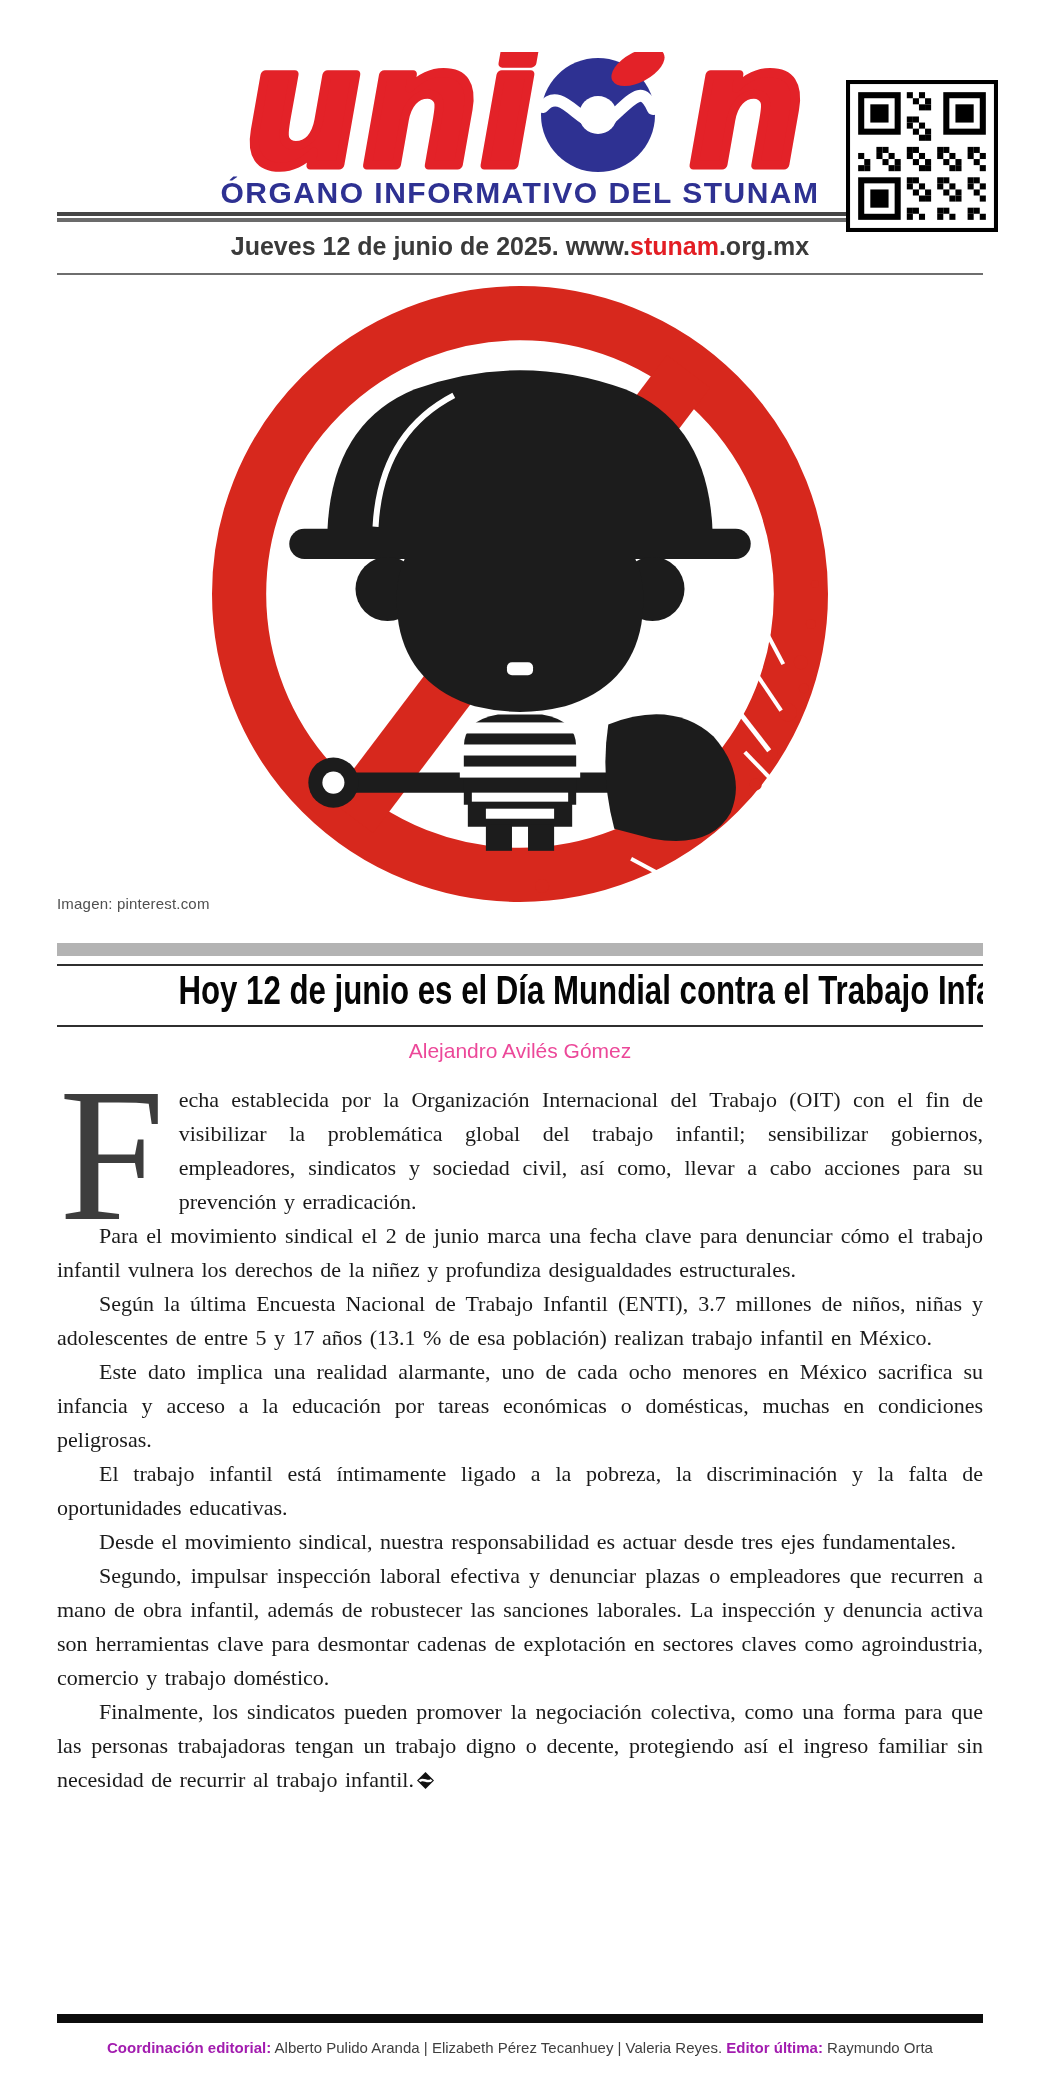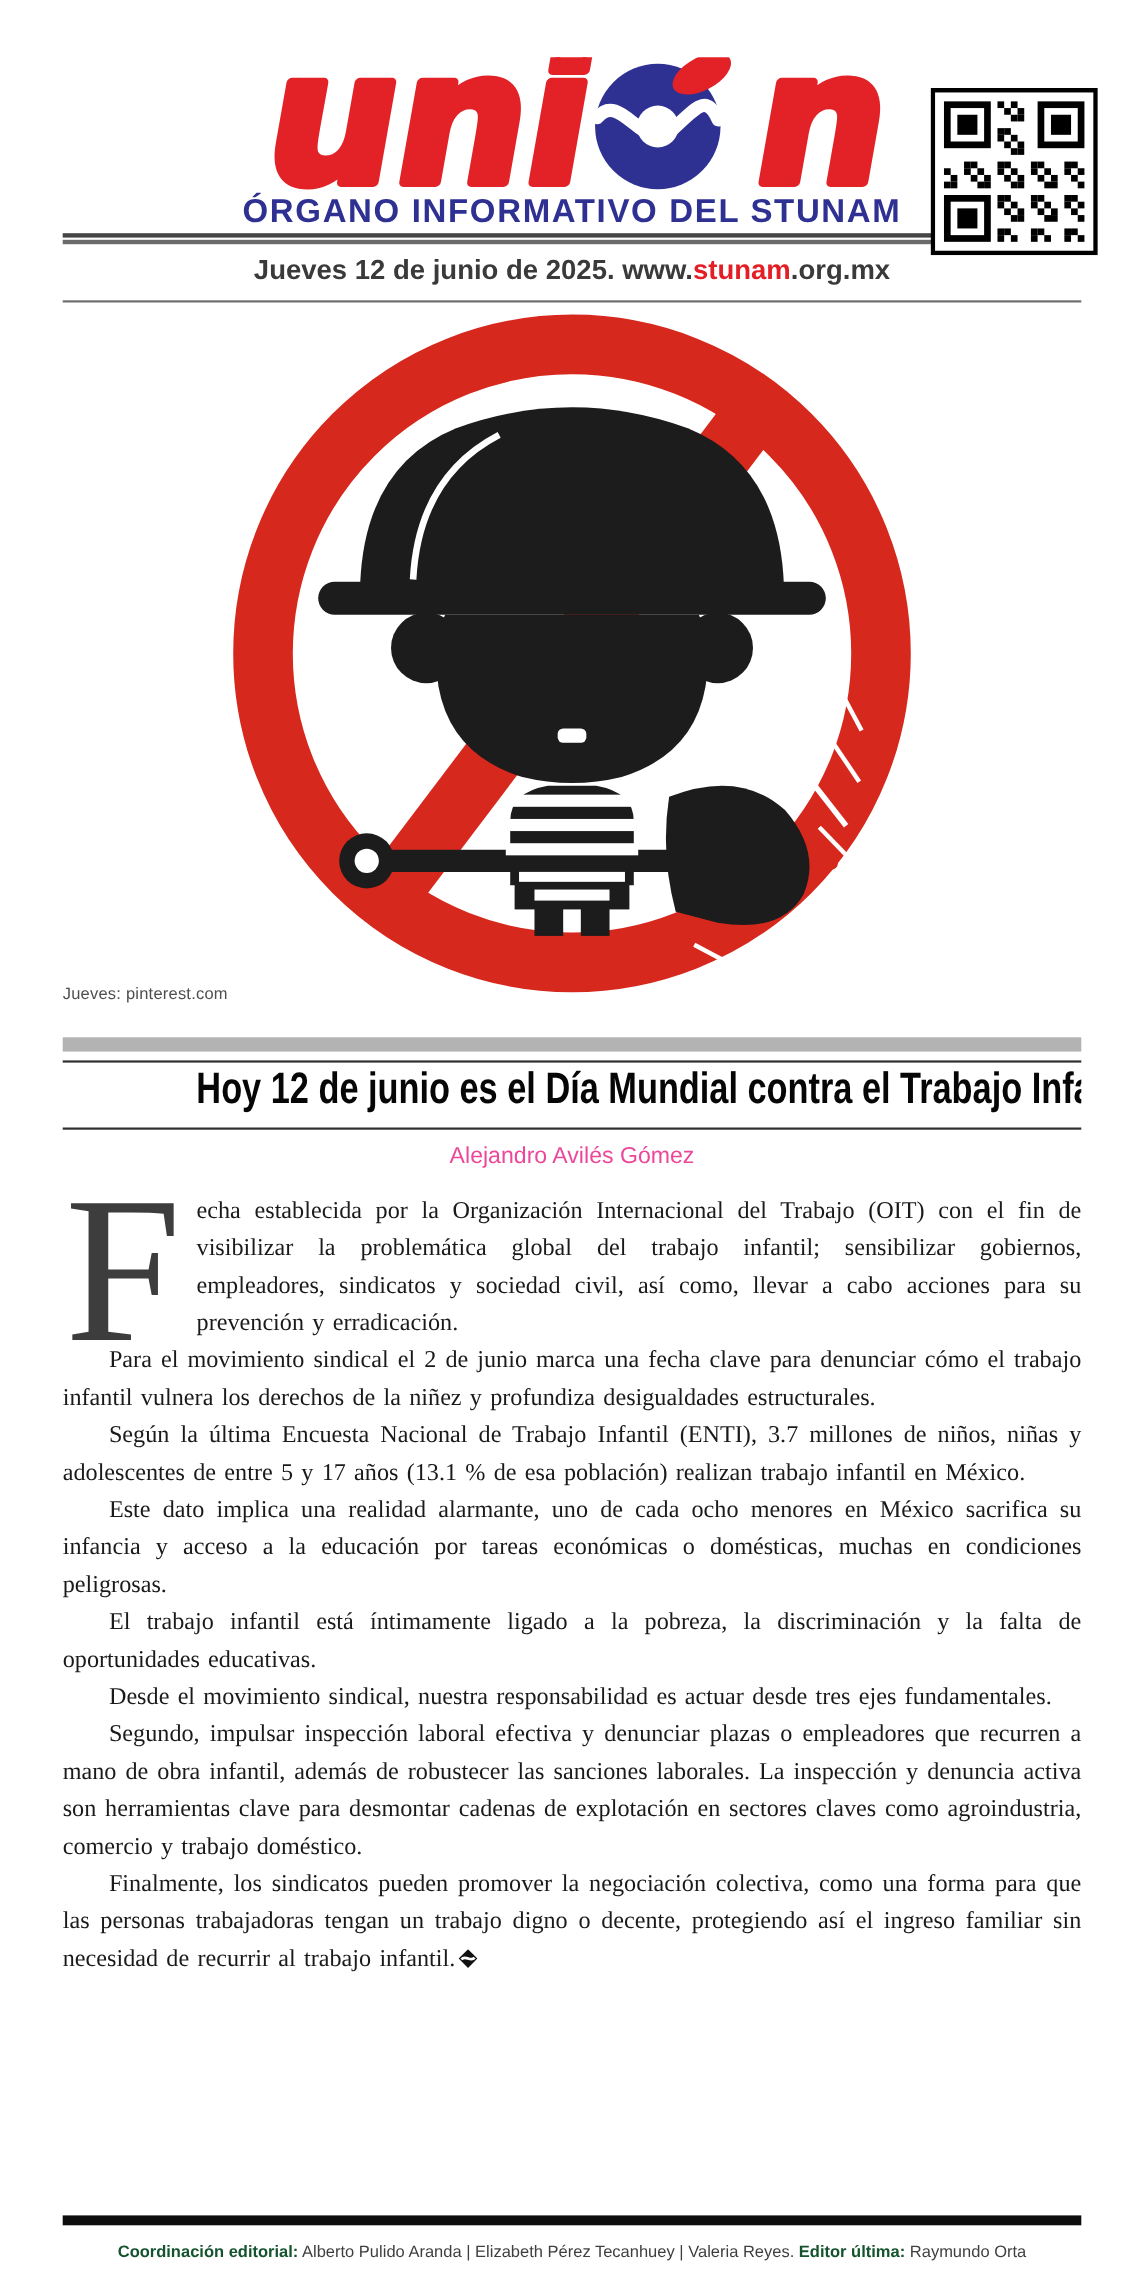--- a/index.html
+++ b/index.html
@@ -58,21 +58,21 @@
   .dropcap {
     float:left; font-family:"Liberation Serif", serif; font-weight:400;
     font-size:190px; line-height:128px; color:#3d3d3d; margin:8px 14px 0 2px;
   }
   .endmark { display:inline-block; width:17px; height:17px; vertical-align:-2px; margin-left:3px; }
 
   
   .footer { position:absolute; left:57px; right:57px; bottom:24px; }
   .black-bar { height:9px; background:#0d0d0d; }
   .credits { text-align:center; margin-top:16px; font-size:15px; color:#3f3f3f; }
-  .credits .lbl { color:#14532d; font-weight:700; }
+  .credits .lbl { color:#a21caf; font-weight:700; }
 </style>
 </head>
 <body>
 
 <div class="page">
 
   <header class="masthead">
     <div class="logo-wrap">
       <svg class="logo-svg" viewBox="0 0 620 120" aria-hidden="true">
         <g transform="skewX(-10)" font-family="DejaVu Sans, sans-serif" font-weight="bold" font-size="165" fill="#e32228" stroke="#e32228" stroke-width="9" stroke-linejoin="round">
@@ -263,21 +263,21 @@
           <circle cx="124" cy="498" r="11" fill="#ffffff"></circle>
           <g fill="#ffffff">
             <rect x="250" y="438" width="120" height="11"></rect>
             <rect x="250" y="460" width="120" height="11"></rect>
             <rect x="250" y="482" width="120" height="11"></rect>
             <rect x="262" y="508" width="96" height="9"></rect>
           </g>
           <rect x="276" y="524" width="68" height="10" fill="#ffffff"></rect>
         </g>
       </svg>
-      <figcaption class="caption">Jueves: pinterest.com</figcaption>
+      <figcaption class="caption">Imagen: pinterest.com</figcaption>
     </figure>
 
     <div class="gray-bar"></div>
     <div class="hl-rule"></div>
     <div class="headline-line">
       <h1 class="headline">Hoy 12 de junio es el Día Mundial contra el Trabajo Infantil</h1>
     </div>
     <div class="hl-rule"></div>
     <div class="author">Alejandro Avilés Gómez</div>
 

